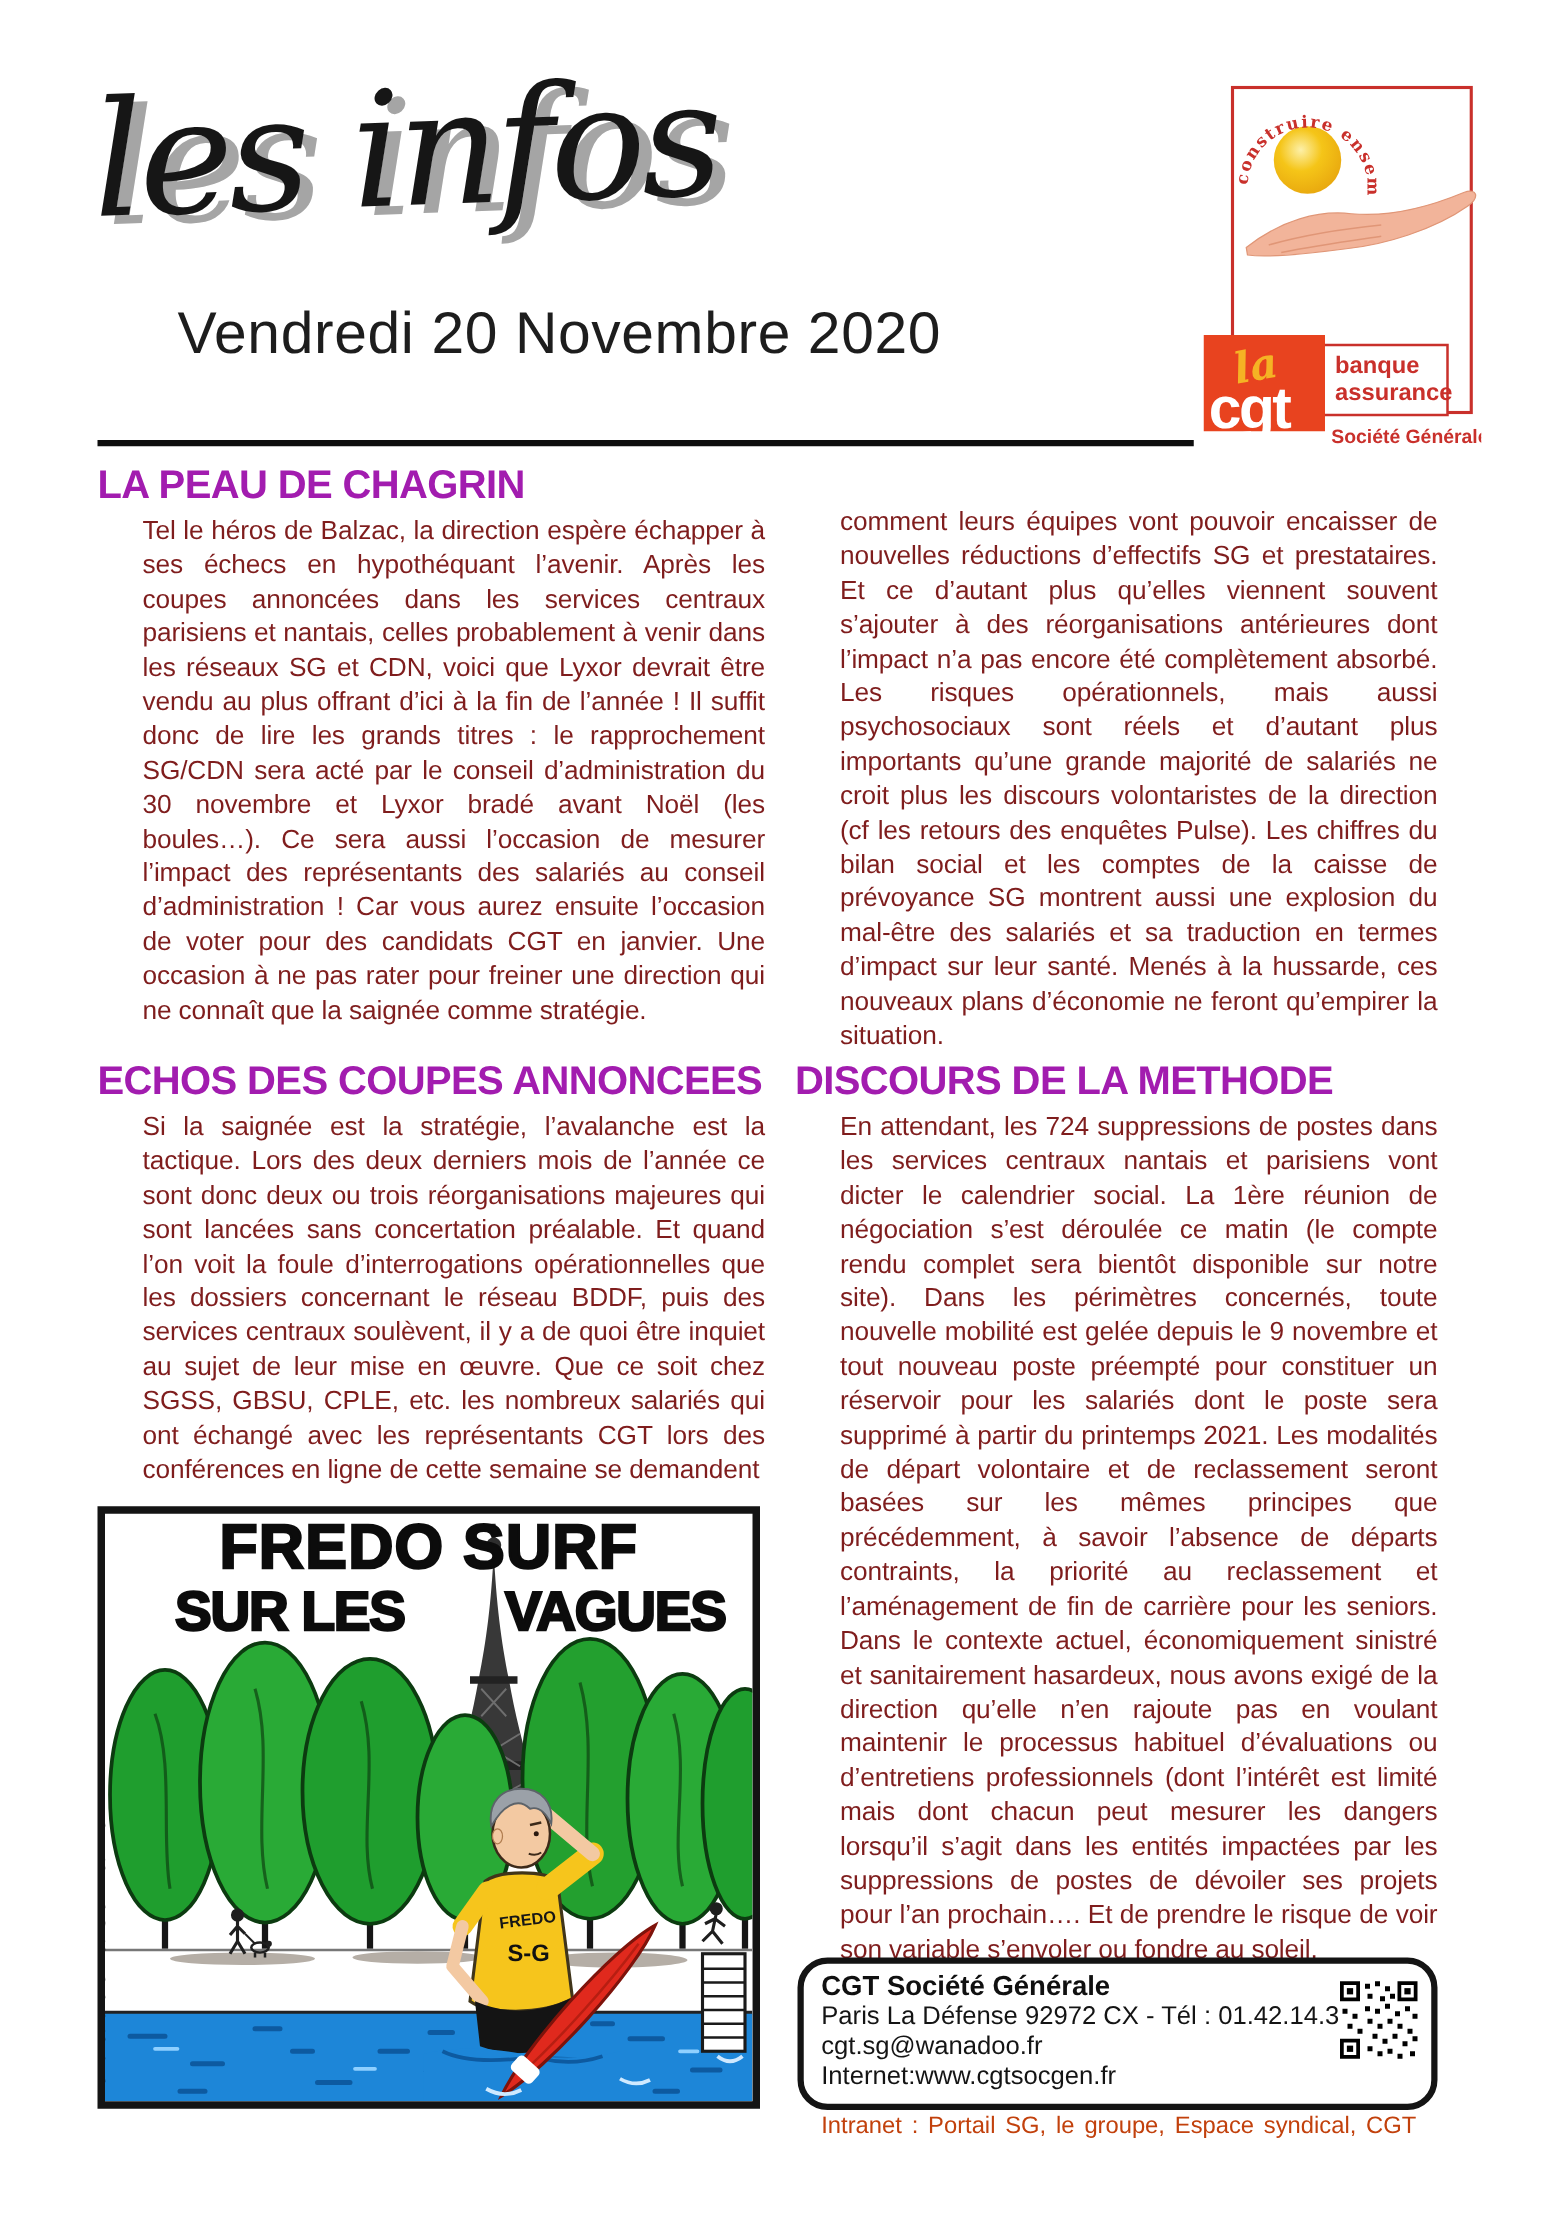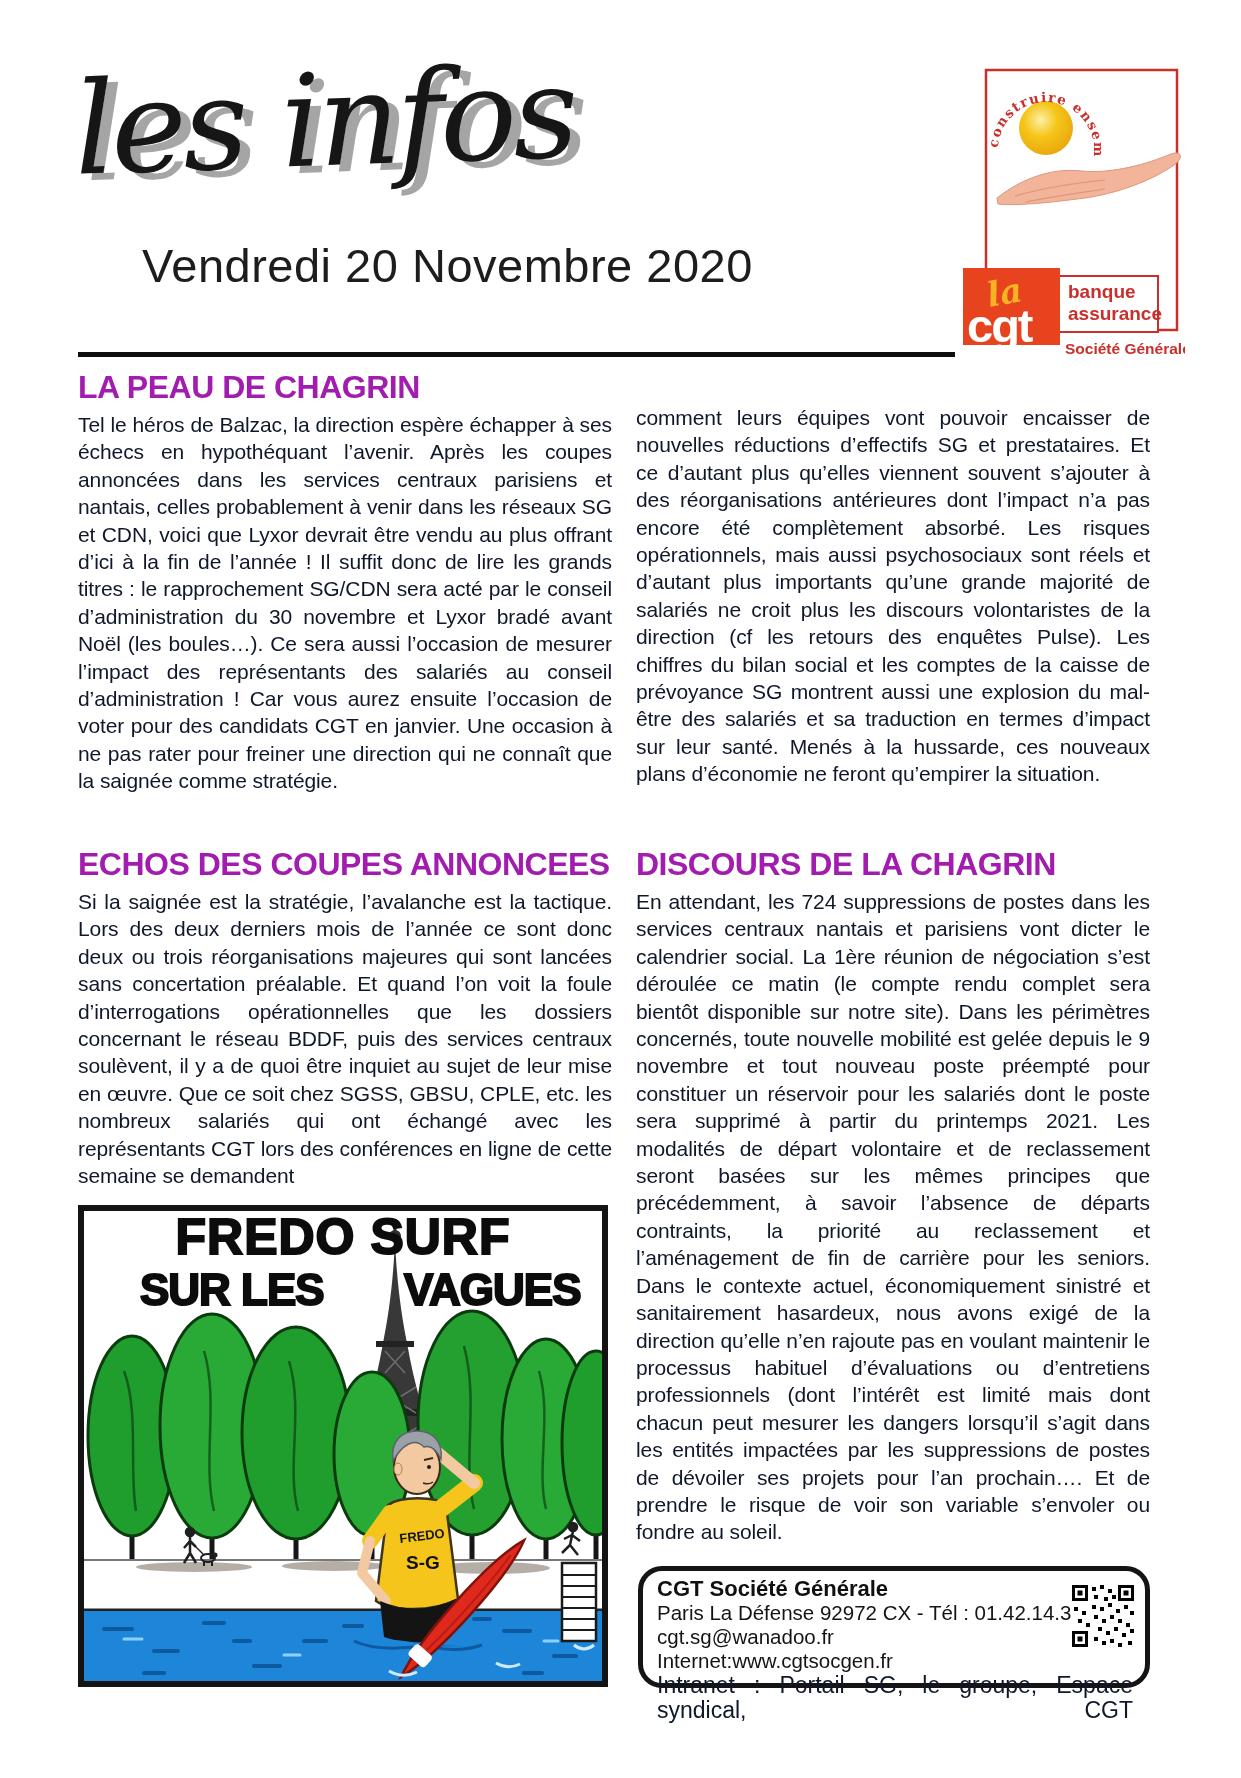--- a/index.html
+++ b/index.html
@@ -15,21 +15,21 @@
   .header-rule{position:absolute;left:78px;top:352px;width:877px;height:5px;background:#0e0e0e;}
 
   
   .article{position:absolute;}
   #art-l1{left:78px;top:369px;width:534px;}
   #art-l2{left:78px;top:846px;width:534px;}
   #art-r1{left:636px;top:404px;width:514px;}
   #art-r2{left:636px;top:846px;width:514px;}
   .article-title{font-size:32px;font-weight:bold;letter-spacing:-0.5px;color:#a21caf;
         margin:0 0 5px 0;white-space:nowrap;}
-  .article-body{font-size:21px;line-height:27.4px;text-align:justify;letter-spacing:-0.1px;color:#0f172a;}
+  .article-body{font-size:21px;line-height:27.4px;text-align:justify;letter-spacing:-0.1px;color:#7f1d1d;margin-left:36px;}
 
   
   .cartoon-box{position:absolute;left:78px;top:1205px;width:530px;height:482px;
         border:6px solid #141414;box-sizing:border-box;background:#fff;overflow:hidden;}
   .cartoon-scene{position:absolute;left:0;top:0;width:518px;height:470px;}
   .cartoon-title-1{position:absolute;top:-2px;left:6px;width:506px;text-align:center;
         font-size:50px;line-height:56px;font-weight:900;color:#0c0c0c;
         -webkit-text-stroke:2px #0c0c0c;letter-spacing:1px;white-space:nowrap;}
   .cartoon-title-2a{position:absolute;top:54px;left:56px;font-size:44px;line-height:50px;
         font-weight:900;color:#0c0c0c;-webkit-text-stroke:2px #0c0c0c;letter-spacing:-1px;white-space:nowrap;}
@@ -38,22 +38,22 @@
   .side-caption{position:absolute;left:6px;bottom:4px;transform-origin:0 100%;
         transform:rotate(-90deg);white-space:nowrap;font-size:23px;color:#101010;letter-spacing:0.5px;}
 
   
   .contact-box{position:absolute;left:638px;top:1566px;width:512px;height:122px;
         border:5px solid #141414;border-radius:24px;box-sizing:border-box;background:#fff;
         padding:5px 12px 4px 14px;}
   .contact-title{width:438px;text-align:left;font-size:22px;font-weight:bold;color:#101010;
         line-height:25px;}
   .contact-line{width:438px;font-size:20.5px;line-height:24px;color:#141414;white-space:nowrap;}
-  .contact-intranet{width:476px;font-size:23px;line-height:25px;color:#0f172a;
-        text-align:justify;text-align-last:justify;}
+  .contact-intranet{width:476px;font-size:19px;line-height:25px;color:#c2410c;
+        text-align:justify;text-align-last:justify;margin-top:15px;}
   .qr{position:absolute;right:9px;top:13px;width:64px;height:66px;}
 
   
   .cgt-logo{position:absolute;left:955px;top:58px;width:230px;height:302px;}
 </style>
 </head>
 <body>
 
 <div id="page">
 
@@ -95,21 +95,21 @@
   <div class="article" id="art-l2">
     <h2 class="article-title">ECHOS DES COUPES ANNONCEES</h2>
     <div class="article-body">Si la saignée est la stratégie, l’avalanche est la tactique. Lors des deux derniers mois de l’année ce sont donc deux ou trois réorganisations majeures qui sont lancées sans concertation préalable. Et quand l’on voit la foule d’interrogations opérationnelles que les dossiers concernant le réseau BDDF, puis des services centraux soulèvent, il y a de quoi être inquiet au sujet de leur mise en œuvre. Que ce soit chez SGSS, GBSU, CPLE, etc. les nombreux salariés qui ont échangé avec les représentants CGT lors des conférences en ligne de cette semaine se demandent</div>
   </div>
 
   <div class="article" id="art-r1">
     <div class="article-body">comment leurs équipes vont pouvoir encaisser de nouvelles réductions d’effectifs SG et prestataires. Et ce d’autant plus qu’elles viennent souvent s’ajouter à des réorganisations antérieures dont l’impact n’a pas encore été complètement absorbé. Les risques opérationnels, mais aussi psychosociaux sont réels et d’autant plus importants qu’une grande majorité de salariés ne croit plus les discours volontaristes de la direction (cf les retours des enquêtes Pulse). Les chiffres du bilan social et les comptes de la caisse de prévoyance SG montrent aussi une explosion du mal-être des salariés et sa traduction en termes d’impact sur leur santé. Menés à la hussarde, ces nouveaux plans d’économie ne feront qu’empirer la situation.</div>
   </div>
 
   <div class="article" id="art-r2">
-    <h2 class="article-title">DISCOURS DE LA CHAGRIN</h2>
+    <h2 class="article-title">DISCOURS DE LA METHODE</h2>
     <div class="article-body">En attendant, les 724 suppressions de postes dans les services centraux nantais et parisiens vont dicter le calendrier social. La 1ère réunion de négociation s’est déroulée ce matin (le compte rendu complet sera bientôt disponible sur notre site). Dans les périmètres concernés, toute nouvelle mobilité est gelée depuis le 9 novembre et tout nouveau poste préempté pour constituer un réservoir pour les salariés dont le poste sera supprimé à partir du printemps 2021. Les modalités de départ volontaire et de reclassement seront basées sur les mêmes principes que précédemment, à savoir l’absence de départs contraints, la priorité au reclassement et l’aménagement de fin de carrière pour les seniors. Dans le contexte actuel, économiquement sinistré et sanitairement hasardeux, nous avons exigé de la direction qu’elle n’en rajoute pas en voulant maintenir le processus habituel d’évaluations ou d’entretiens professionnels (dont l’intérêt est limité mais dont chacun peut mesurer les dangers lorsqu’il s’agit dans les entités impactées par les suppressions de postes de dévoiler ses projets pour l’an prochain…. Et de prendre le risque de voir son variable s’envoler ou fondre au soleil.</div>
   </div>
 
   <div class="cartoon-box">
     <svg class="cartoon-scene" viewBox="0 0 518 470">
 
       <g>
         <path d="M311 8 L311 20" stroke="#2e2e2e" stroke-width="3"></path>
         <circle cx="311" cy="25" r="6" fill="#2e2e2e"></circle>
         <path d="M311 30 C309 72 305 102 299 132 C292 172 281 212 266 248 L287 248

